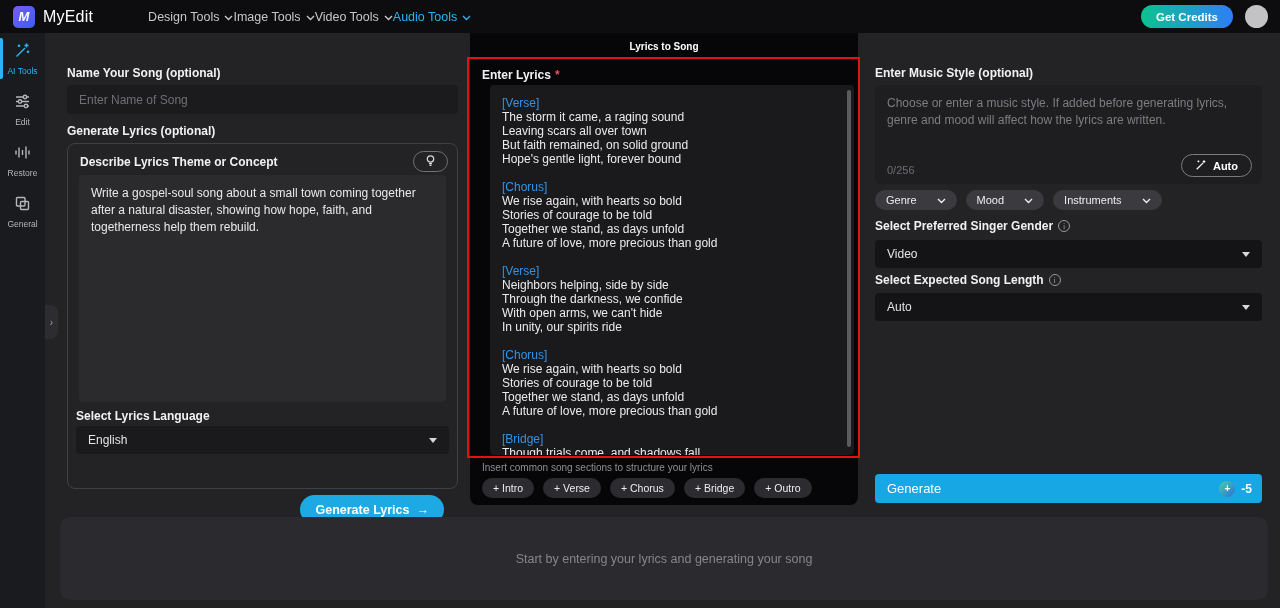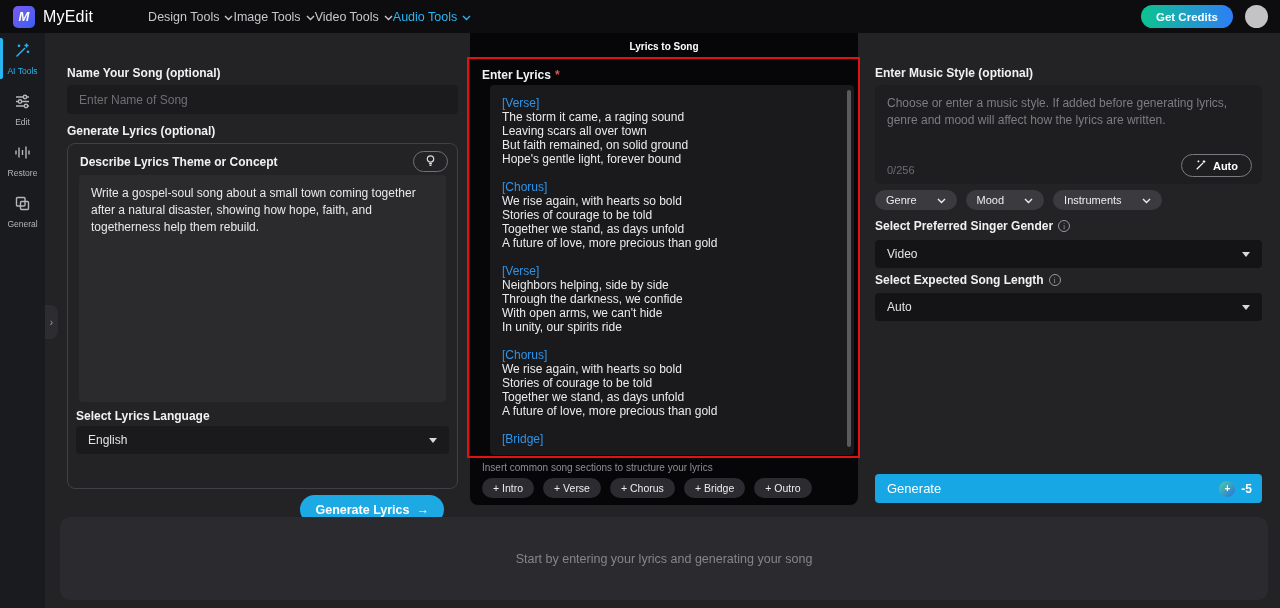--- a/index.html
+++ b/index.html
@@ -213,20 +213,21 @@
           </div>
           <div class="stanza">
             <div class="tag">[Chorus]</div>
             <div class="line">We rise again, with hearts so bold</div>
             <div class="line">Stories of courage to be told</div>
             <div class="line">Together we stand, as days unfold</div>
             <div class="line">A future of love, more precious than gold</div>
           </div>
           <div class="stanza">
             <div class="tag">[Bridge]</div>
+            <div class="line">Though trials come, and shadows fall</div>
           </div>
         </div>
       <div class="scroll-thumb"></div>
     </div>
     <div class="insert-hint">Insert common song sections to structure your lyrics</div>
     <div class="section-pills">
         <button class="spill">+ Intro</button>
         <button class="spill">+ Verse</button>
         <button class="spill">+ Chorus</button>
         <button class="spill">+ Bridge</button>

